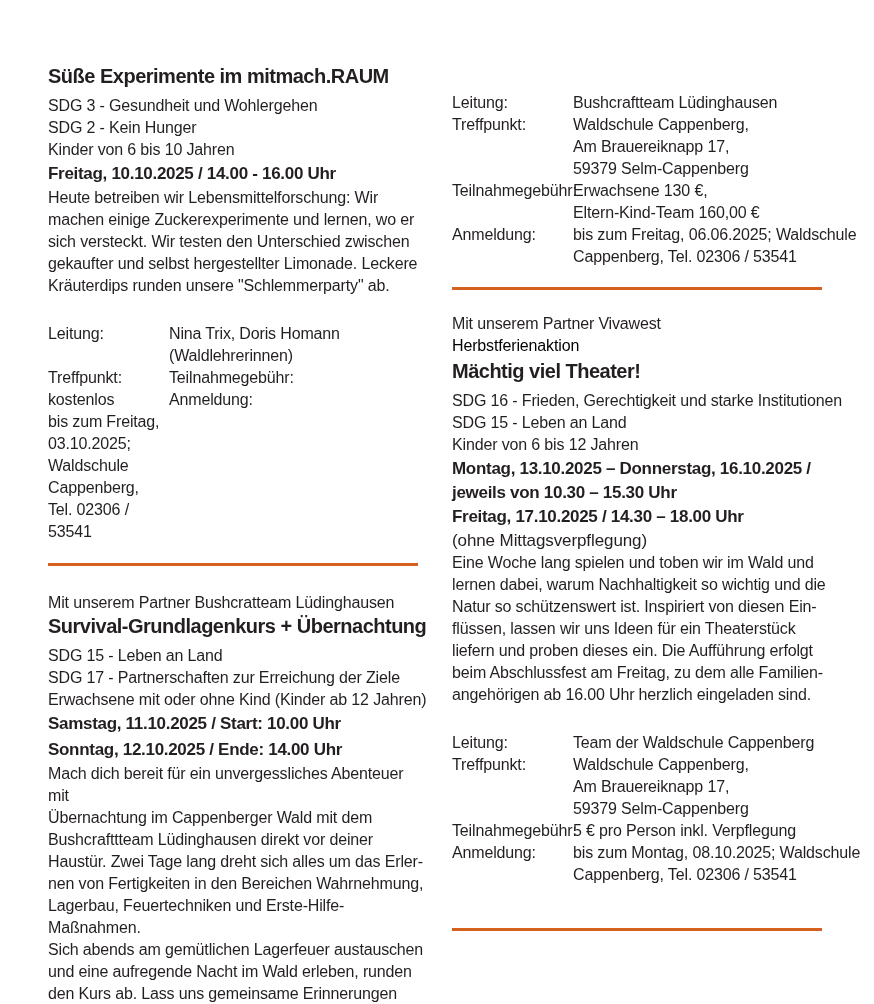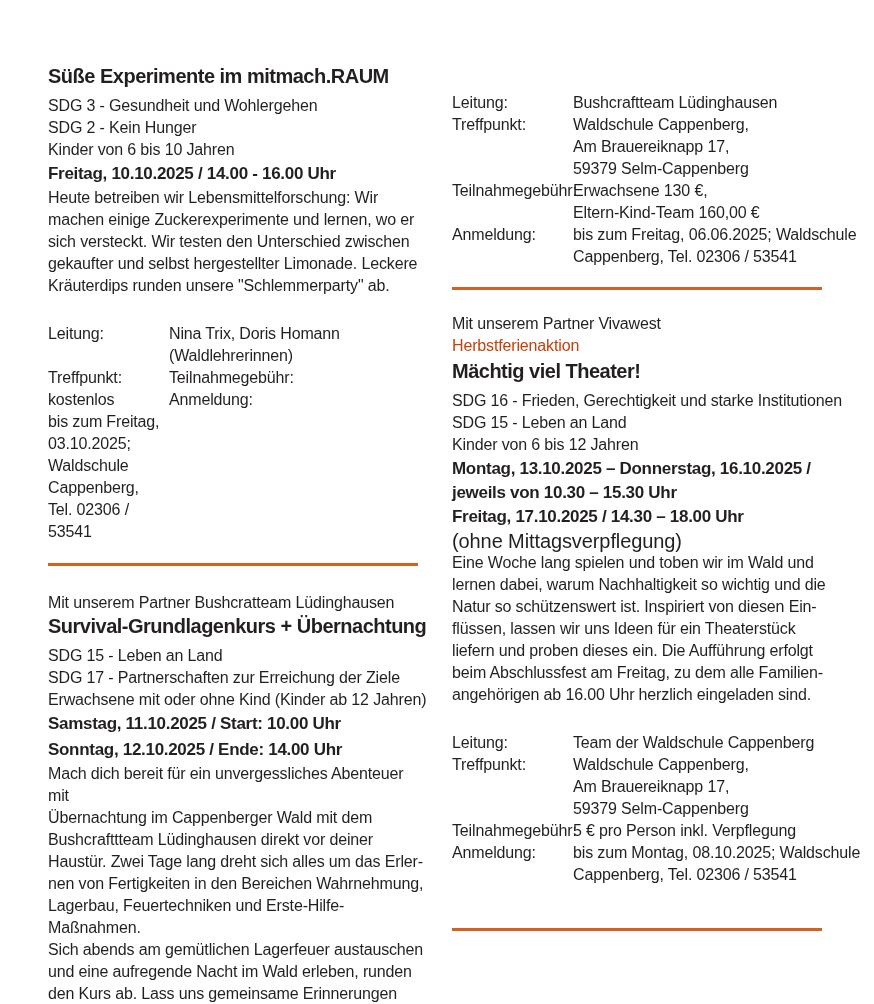--- a/index.html
+++ b/index.html
@@ -32,21 +32,21 @@
     white-space: nowrap;
   }
   .schedule-line {
     font-size: 17px;
     line-height: 26px;
     font-weight: bold;
     letter-spacing: -0.3px;
     white-space: nowrap;
   }
   .note-line {
-    font-size: 20px;
+    font-size: 17px;
     line-height: 22px;
     letter-spacing: -0.1px;
   }
   .para {
     font-size: 16px;
     line-height: 22px;
     letter-spacing: -0.15px;
     white-space: pre-line;
   }
   .details {
@@ -144,21 +144,21 @@
 Eltern-Kind-Team 160,00 €</div>
       <div class="dlabel">Anmeldung:</div>
       <div class="dvalue">bis zum Freitag, 06.06.2025; Waldschule
 Cappenberg, Tel. 02306 / 53541</div>
     </div>
 
     <div class="rule rule-top" style="background: rgb(212, 97, 30);"></div>
 
     <section>
       <div class="line partner-line">Mit unserem Partner Vivawest</div>
-      <div class="line accent-text" style="color: #c2410c;">Herbstferienaktion</div>
+      <div class="line accent-text" style="color: #000000;">Herbstferienaktion</div>
       <h2 class="event-title" style="margin-top:2px;">Mächtig viel Theater!</h2>
       <div class="line">SDG 16 - Frieden, Gerechtigkeit und starke Institutionen</div>
       <div class="line">SDG 15 - Leben an Land</div>
       <div class="line">Kinder von 6 bis 12 Jahren</div>
       <div class="schedule-line">Montag, 13.10.2025 – Donnerstag, 16.10.2025 /</div>
       <div class="schedule-line" style="line-height:22px;">jeweils von 10.30 – 15.30 Uhr</div>
       <div class="schedule-line">Freitag, 17.10.2025 / 14.30 – 18.00 Uhr</div>
       <div class="note-line">(ohne Mittagsverpflegung)</div>
       <div class="para">Eine Woche lang spielen und toben wir im Wald und
 lernen dabei, warum Nachhaltigkeit so wichtig und die

